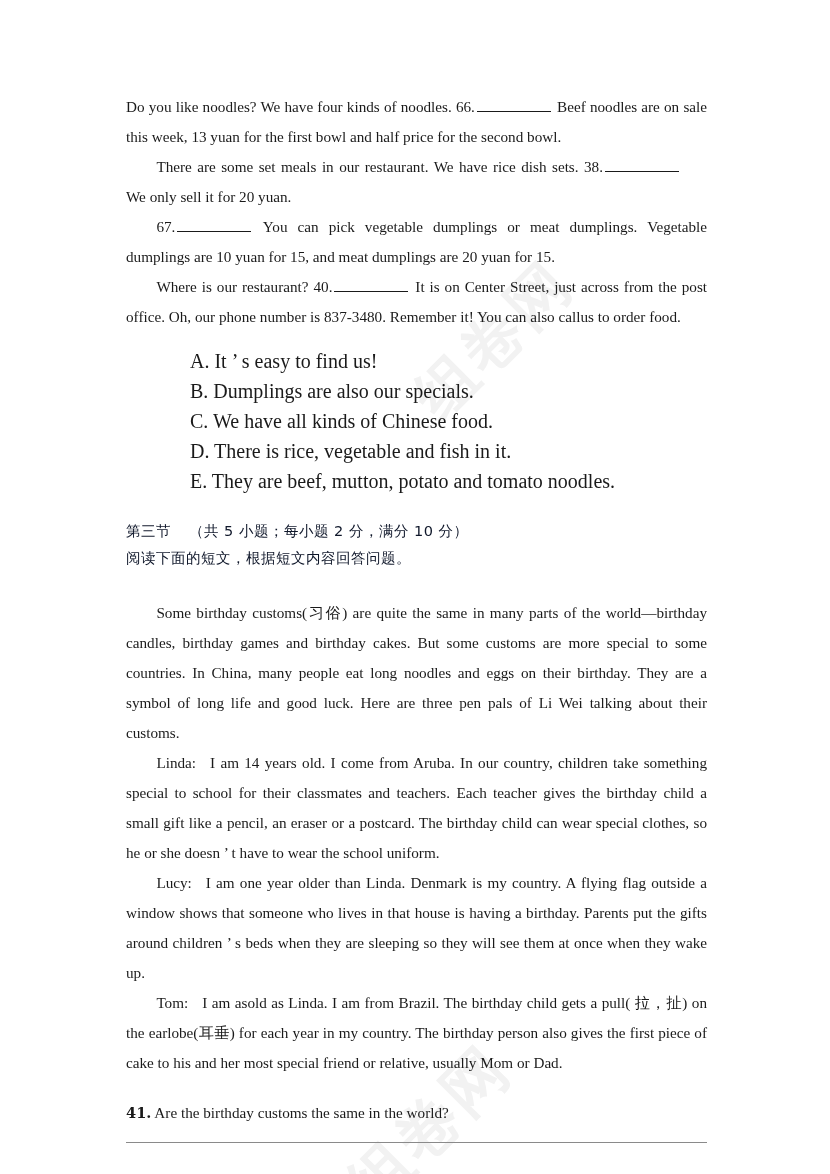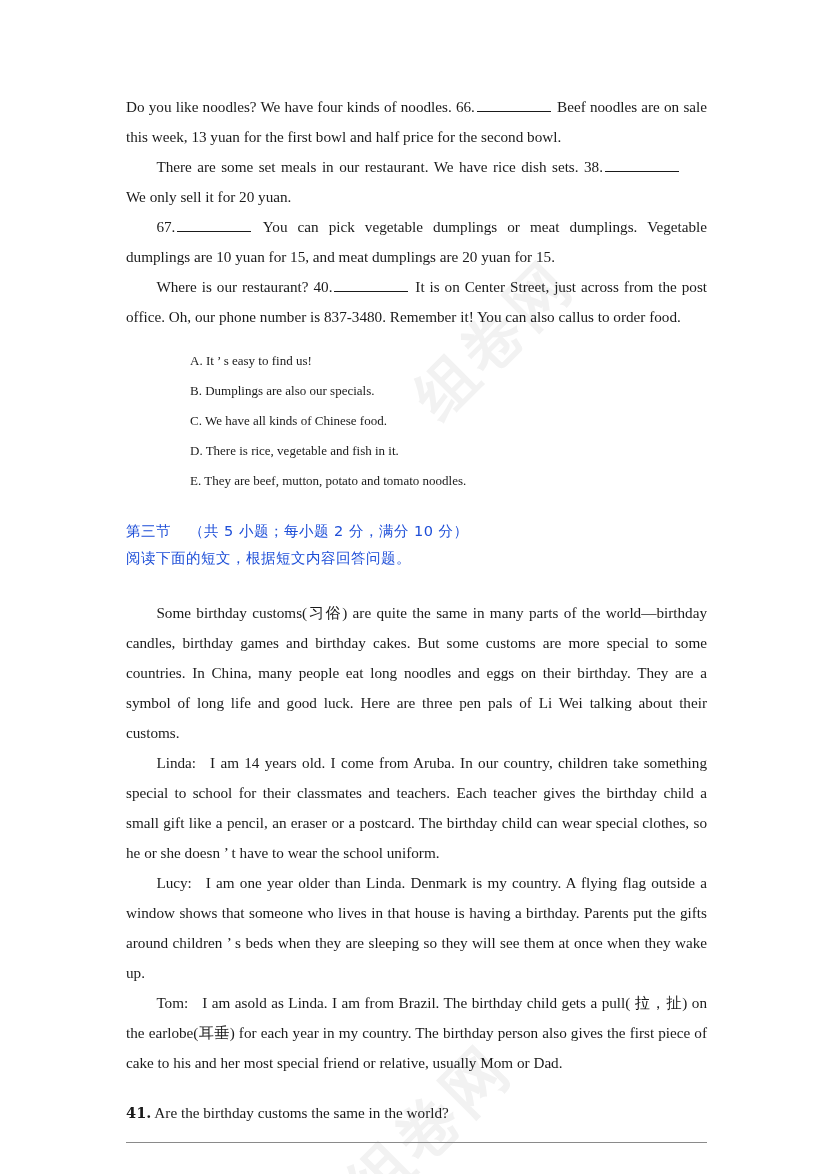--- a/index.html
+++ b/index.html
@@ -72,30 +72,30 @@
     margin: 0 2px;
   }
   .gap { display: inline-block; width: 26px; }
 
   
   .options {
     margin-top: 14px;
     padding-left: 64px;
   }
   .options .opt {
-    font-size: 13px;
+    font-size: 20px;
     line-height: 30px;
     white-space: nowrap;
   }
 
   
   .cn-block {
     margin-top: 22px;
     font-family: "DejaVu Sans", "Liberation Sans", sans-serif;
-    color: #1d4ed8;
+    color: #0f172a;
   }
   .cn-line {
     font-size: 14.5px;
     line-height: 27px;
     letter-spacing: 0.5px;
   }
   .cn-line .sp { display: inline-block; width: 18px; }
 
   .passage { margin-top: 26px; }
   .passage p { margin-bottom: 0; }

